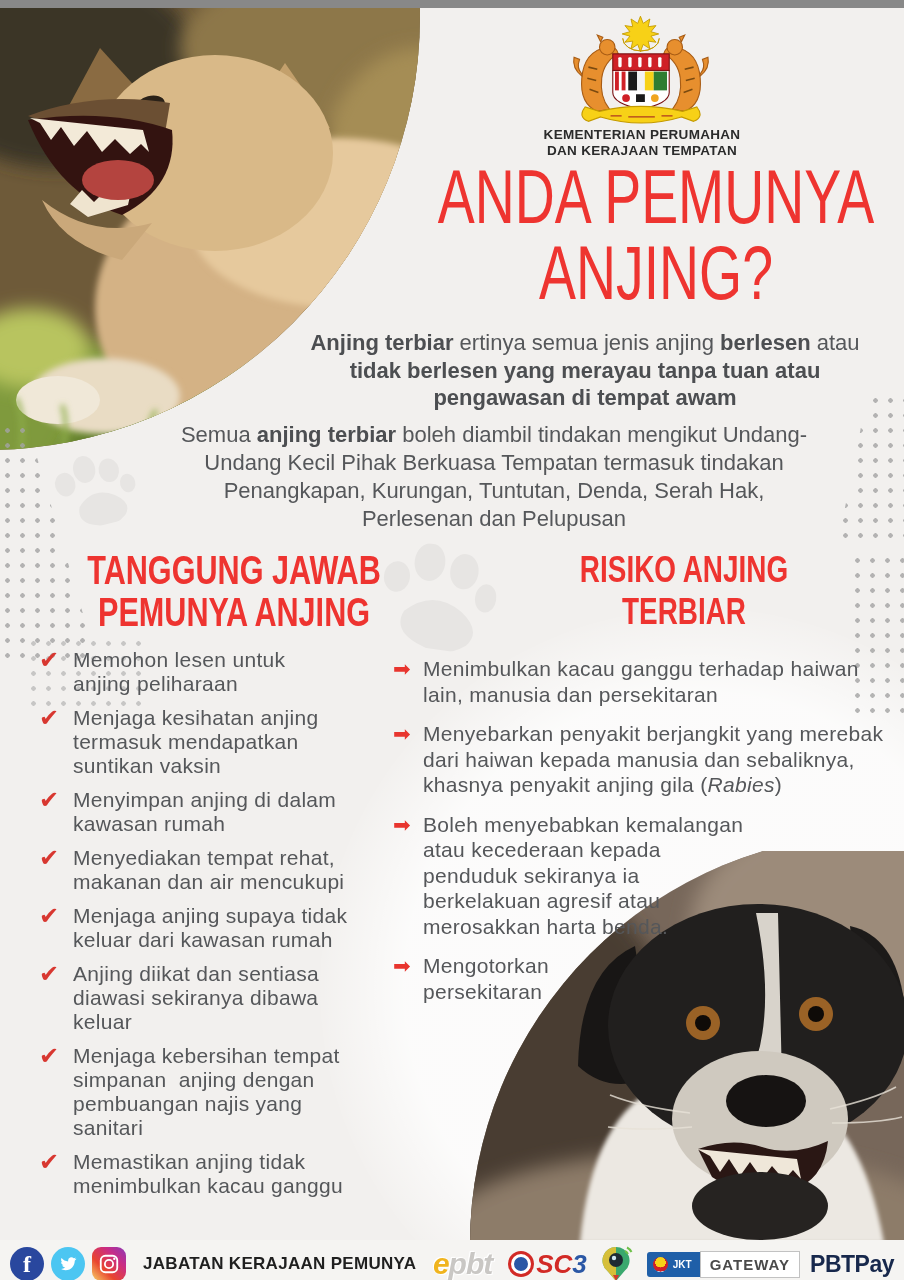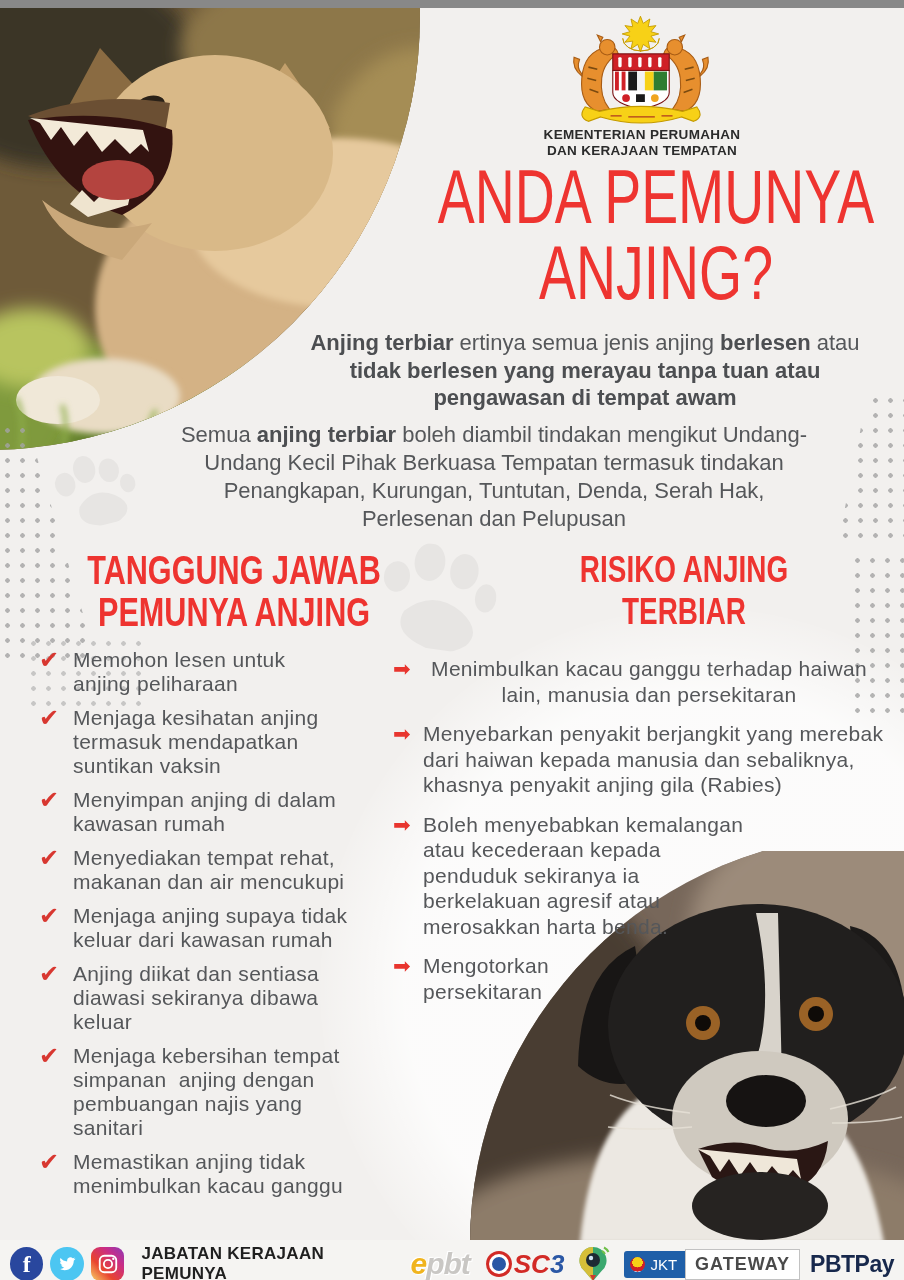--- a/index.html
+++ b/index.html
@@ -53,30 +53,30 @@
   ul.plist li{display:flex;align-items:flex-start;}
   .resp-list{left:36px;top:640px;width:372px;font-size:21px;line-height:24px;}
   .resp-list li{margin-bottom:10px;}
   .resp-list .bullet{color:#d83730;font-size:24px;line-height:24px;width:26px;flex:0 0 26px;
                      margin-right:11px;text-align:center;}
   .risk-list{left:393px;top:648px;width:515px;font-size:21px;line-height:25.5px;}
   .risk-list li{margin-bottom:14px;}
   .risk-list .bullet{color:#e8352e;font-size:21px;line-height:25px;width:24px;flex:0 0 24px;
                      margin-right:6px;}
   .li-text{white-space:pre-wrap;letter-spacing:.3px;}
-  .li-text .i{}
+  .li-text .i{font-style:italic;}
   .resp-list li:nth-of-type(1) .li-text{max-width:232px;}
   .resp-list li:nth-of-type(2) .li-text{max-width:272px;}
   .resp-list li:nth-of-type(3) .li-text{max-width:292px;}
   .resp-list li:nth-of-type(4) .li-text{max-width:292px;}
   .resp-list li:nth-of-type(5) .li-text{max-width:302px;}
   .resp-list li:nth-of-type(6) .li-text{max-width:287px;}
   .resp-list li:nth-of-type(7) .li-text{max-width:292px;}
   .resp-list li:nth-of-type(8) .li-text{max-width:282px;}
-  .risk-list li:nth-of-type(1) .li-text{max-width:452px;text-align:center;}
+  .risk-list li:nth-of-type(1) .li-text{max-width:452px;}
   .risk-list li:nth-of-type(2) .li-text{max-width:462px;}
   .risk-list li:nth-of-type(3) .li-text{max-width:332px;}
   .risk-list li:nth-of-type(4) .li-text{max-width:152px;}
 
   
   .footer{left:0;top:1232px;width:904px;height:48px;background:#f5f4f2;display:flex;
           align-items:center;justify-content:space-between;padding:0 10px;box-sizing:border-box;}
   .fgroup{display:flex;align-items:center;}
   .sicon{width:34px;height:34px;border-radius:50%;margin-right:7px;display:flex;
          align-items:center;justify-content:center;}
@@ -91,25 +91,25 @@
   .epbt .e2{color:#c9c7c4;}
   .osc{display:flex;align-items:center;margin-left:16px;font-style:italic;font-weight:bold;}
   .osc-ring{width:26px;height:26px;border-radius:50%;background:#d22a26;margin-right:2px;
             display:flex;align-items:center;justify-content:center;}
   .osc-ring span{width:14px;height:14px;border-radius:50%;border:3px solid #fff;
                  background:#2a57a5;display:block;}
   .osc-sc{color:#d22a26;font-size:26px;}
   .osc-3{color:#2a57a5;font-size:26px;}
   .pin{margin-left:12px;}
   .jktg{display:flex;align-items:center;margin-left:14px;}
-  .jkt{background:#1f5fa8;color:#fff;font-weight:normal;font-size:15px;border-radius:3px 0 0 3px;
+  .jkt{background:#1f5fa8;color:#fff;font-weight:bold;font-size:10px;border-radius:3px 0 0 3px;
        padding:5px 8px 5px 6px;display:flex;align-items:center;}
   .jkt-crest{width:15px;height:15px;border-radius:50%;margin-right:5px;
              background:radial-gradient(circle at 50% 35%,#f7d117 0 42%,#cf2027 43% 75%,#fff 76%);}
-  .gateway{background:#fff;border:1px solid #c2c2c2;color:#4a4a4a;font-weight:bold;font-size:18px;
+  .gateway{background:#fff;border:1px solid #c2c2c2;color:#4a4a4a;font-weight:bold;font-size:15px;
            letter-spacing:1px;padding:4px 9px;}
   .pbtpay{margin-left:10px;color:#17284c;font-weight:bold;font-size:23px;letter-spacing:-.5px;}
 </style>
 </head>
 <body>
 
 <div class="poster">
 
   <div class="abs swirl"></div>
 

